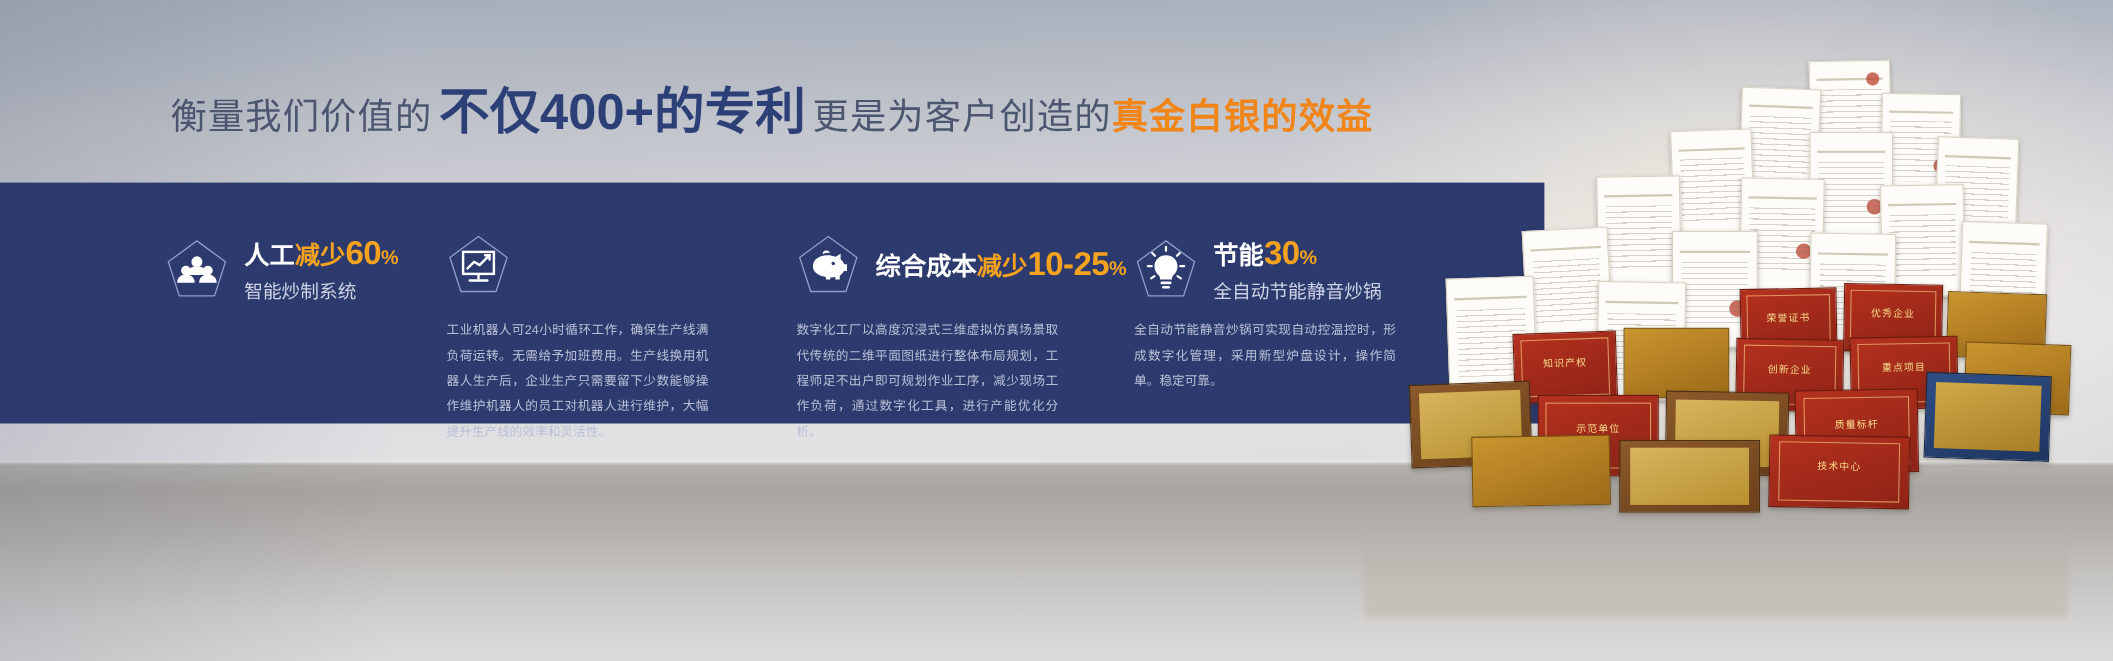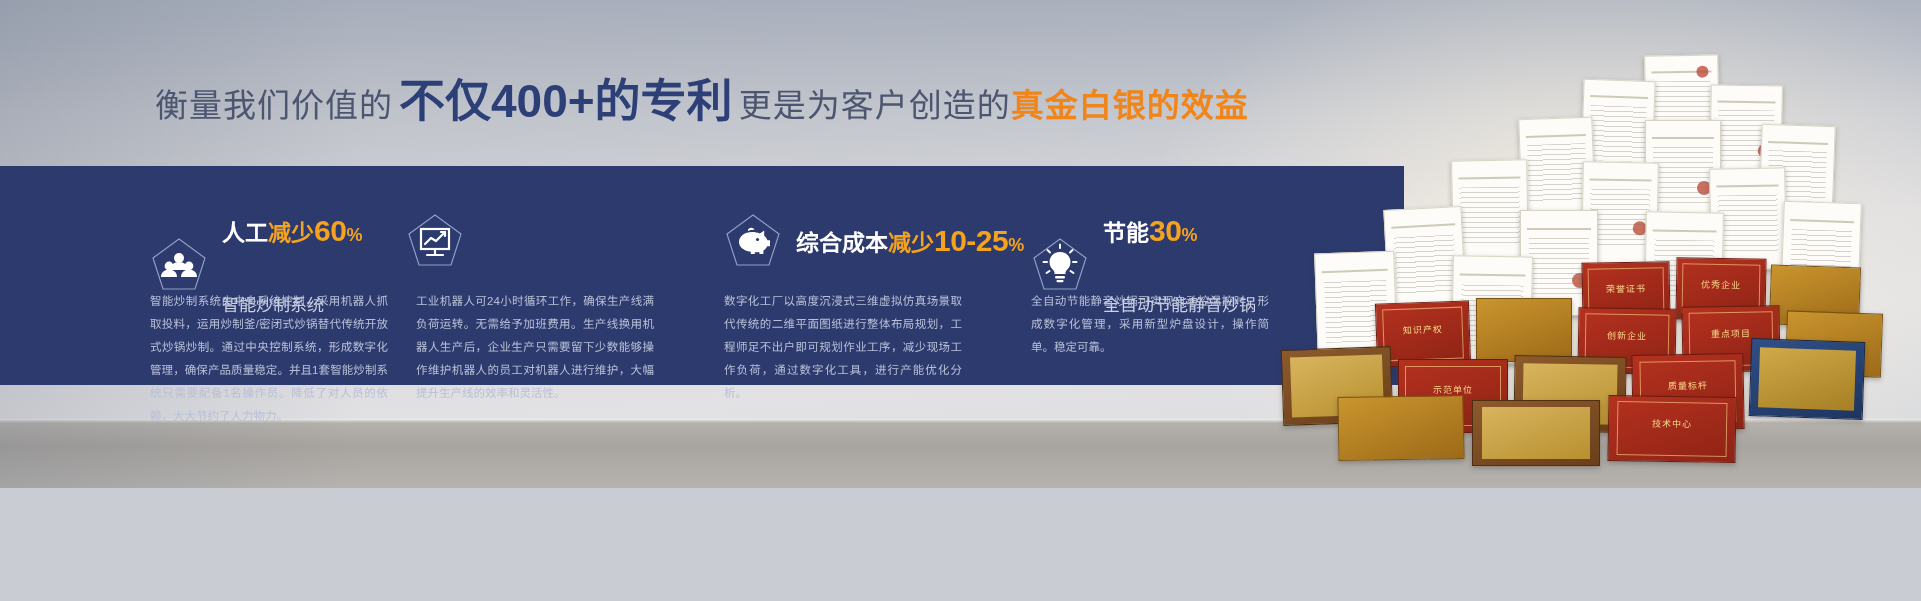--- a/index.html
+++ b/index.html
@@ -3,21 +3,21 @@
 <meta charset="utf-8">
 <title>Banner</title>
 <style>
   html,body{margin:0;padding:0;}
   body{
     width:1921px;height:601px;overflow:hidden;
     font-family:"Liberation Sans","DejaVu Sans",sans-serif;
     background:#c9ccd2;
   }
   #stage{
-    position:relative;width:1921px;height:488px;overflow:hidden;
+    position:relative;width:1921px;height:601px;overflow:hidden;
   }
 
   
   .bg-sky{
     position:absolute;left:0;top:0;width:1921px;height:430px;
     background:linear-gradient(175deg,#b9bcc4 0%,#c3c5cb 18%,#d2d3d7 42%,#dcdce0 62%,#e2e2e4 78%,#dadbdd 100%);
   }
   .bg-sky-tint{
     position:absolute;left:0;top:0;width:1921px;height:210px;
     background:linear-gradient(180deg,rgba(150,160,178,.55) 0%,rgba(170,178,192,.25) 55%,rgba(200,204,212,0) 100%);
@@ -74,21 +74,21 @@
     box-sizing:border-box;
   }
 
   .head-row{
     position:absolute;top:46px;display:flex;align-items:center;white-space:nowrap;
   }
   .pent{
     width:58px;height:58px;position:relative;flex:0 0 58px;margin-right:14px;
   }
   .pent svg{display:block;}
-  .titles{display:flex;flex-direction:column;justify-content:center;gap:40px;}
+  .titles{display:flex;flex-direction:column;justify-content:center;}
   .t1{
     font-size:23px;font-weight:bold;color:#ffffff;line-height:1.25;white-space:nowrap;
   }
   .t1 .num{color:#f5a21e;font-size:30px;font-weight:bold;letter-spacing:-.5px;}
   .t1 .pct{color:#f5a21e;font-size:18px;font-weight:bold;}
   .t1 .om{color:#f5a21e;}
   .t2{
     font-size:17px;color:#cdd3e4;font-weight:400;line-height:1.5;margin-top:3px;white-space:nowrap;
   }
   .body{
@@ -199,37 +199,36 @@
                 <circle cx="39" cy="30" r="4.4"></circle>
                 <path d="M31 41c0-4.6 3.6-7.4 8-7.4s8 2.8 8 7.4z"></path>
               </g>
             </svg>
           </span>
           <span class="titles">
             <span class="t1"><span>人工</span><span class="om">减少</span><span class="num">60</span><span class="pct">%</span></span>
             <span class="t2">智能炒制系统</span>
           </span>
         </div>
-        <div class="body" style="left:150px;">智能炒制系统由中央系统控制，采用机器人抓取投料，运用炒制釜/密闭式炒锅替代传统开放式炒锅炒制。通过中央控制系统，形成数字化管理，确保产品质量稳定。并且1套智能炒制系统只需要配备1名操作员。降低了对人员的依赖，大大节约了人力物力。</div>
       </div>
 
       <div class="col col2">
         <div class="head-row" style="left:55px;">
           <span class="pent">
             <svg width="58" height="58" viewBox="0 0 58 58">
               <polygon points="29,3 55,22 45,53 13,53 3,22" fill="none" stroke="#8f9ec4" stroke-width="1.2"></polygon>
               <rect x="15" y="17" width="28" height="20" fill="none" stroke="#ffffff" stroke-width="2.2"></rect>
               <polyline points="19,32 25,26 30,29 39,20" fill="none" stroke="#ffffff" stroke-width="2.2" stroke-linecap="round" stroke-linejoin="round"></polyline>
               <polyline points="35,20 39,20 39,24" fill="none" stroke="#ffffff" stroke-width="2.2" stroke-linecap="round" stroke-linejoin="round"></polyline>
               <line x1="29" y1="37" x2="29" y2="42" stroke="#ffffff" stroke-width="2.2"></line>
               <line x1="21" y1="43" x2="37" y2="43" stroke="#ffffff" stroke-width="2.2" stroke-linecap="round"></line>
             </svg>
           </span>
         </div>
-        <div class="body" style="left:55px;margin-left:10px;">工业机器人可24小时循环工作，确保生产线满负荷运转。无需给予加班费用。生产线换用机器人生产后，企业生产只需要留下少数能够操作维护机器人的员工对机器人进行维护，大幅提升生产线的效率和灵活性。</div>
+        <div class="body" style="left:55px;">工业机器人可24小时循环工作，确保生产线满负荷运转。无需给予加班费用。生产线换用机器人生产后，企业生产只需要留下少数能够操作维护机器人的员工对机器人进行维护，大幅提升生产线的效率和灵活性。</div>
       </div>
 
       <div class="col col3">
         <div class="head-row" style="left:22px;">
           <span class="pent">
             <svg width="58" height="58" viewBox="0 0 58 58">
               <polygon points="29,3 55,22 45,53 13,53 3,22" fill="none" stroke="#8f9ec4" stroke-width="1.2"></polygon>
               <g fill="#ffffff">
                 <path d="M15 30c0-6 6-10 13-10 3 0 5.6.5 7.8 1.5l4.4-3v5.2c1.6 1.3 2.7 2.9 3.2 4.6H46v6h-2.8c-.8 1.7-2.1 3.2-3.8 4.3V42h-4v-2.1c-1 .2-2 .3-3.1.3h-1.5V42h-4v-2.2C18.9 38.5 15 34.7 15 30z"></path>
                 <circle cx="33.5" cy="27.5" r="1.6" fill="#2c3a6e"></circle>

